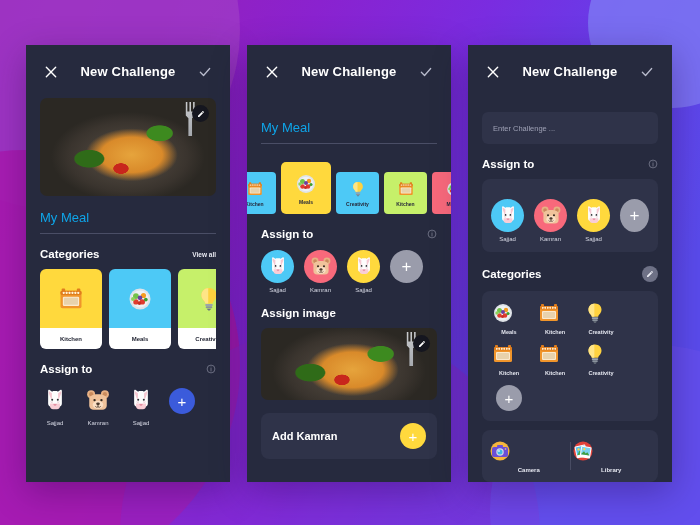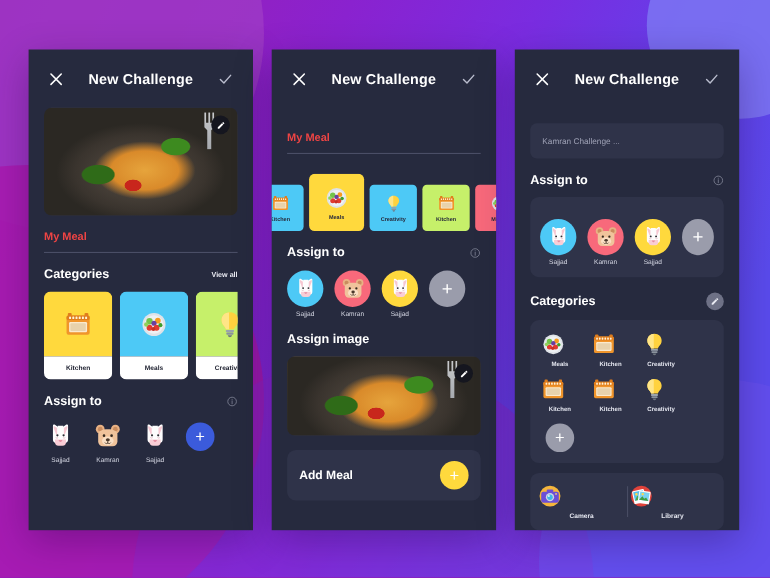--- a/index.html
+++ b/index.html
@@ -89,21 +89,21 @@
   .photo .edit-fab {
     position: absolute; right: 7px; top: 7px;
     width: 17px; height: 17px; border-radius: 50%;
     background: #15161f; display: flex; align-items: center; justify-content: center;
     cursor: pointer;
   }
   .edit-fab svg { width: 8px; height: 8px; }
 
   
   .meal-title {
-    color: #ef4444; font-size: 10px; font-weight: bold;
+    color: #0ea5e9; font-size: 13px; font-weight: normal;
     margin-top: 14px;
   }
   .rule { height: 1px; background: #4a4e66; margin-top: 8px; }
 
   .sec-head {
     display: flex; align-items: center; justify-content: space-between;
     margin-top: 14px;
     text-align: center;
   }
   .sec-title { color: #fff; font-size: 11.5px; font-weight: bold; }
@@ -531,21 +531,21 @@
     <div class="photo photo2">
       <div class="fork"></div>
       <div class="edit-fab">
         <svg viewBox="0 0 24 24" fill="#ffffff">
             <path d="M3 17.2V21h3.8L18 9.8 14.2 6 3 17.2zM20.7 7.1a1 1 0 0 0 0-1.4l-2.4-2.4a1 1 0 0 0-1.4 0l-1.9 1.9L18.8 9l1.9-1.9z"></path>
           </svg>
       </div>
     </div>
 
     <div class="notes-card">
-      <span class="notes-label">Add Meal</span>
+      <span class="notes-label">Add Kamran</span>
       <span class="fab-yellow">+</span>
     </div>
   </div>
 </div>
 
 <div class="phone" id="phone3">
   <div class="appbar">
     <span class="ic-x">
       <svg viewBox="0 0 24 24" fill="none" stroke="#ffffff" stroke-width="2.4" stroke-linecap="round">
           <path d="M4 4 L20 20 M20 4 L4 20"></path>
@@ -553,21 +553,21 @@
     </span>
     <span class="title">New Challenge</span>
     <span class="ic-check">
       <svg viewBox="0 0 24 24" fill="none" stroke="#b9bccd" stroke-width="2.2" stroke-linecap="round" stroke-linejoin="round">
           <path d="M4 12.5 L9.5 18 L20 6"></path>
         </svg>
     </span>
   </div>
 
   <div class="body">
-    <div class="input-box">Kamran Challenge ...</div>
+    <div class="input-box">Enter Challenge ...</div>
 
     <div class="sec-head">
       <span class="sec-title">Assign to</span>
       <span class="ic-info">
         <svg viewBox="0 0 24 24" fill="none" stroke="#b9bccd" stroke-width="1.8">
             <circle cx="12" cy="12" r="9.4"></circle>
             <path d="M12 7.2v.2M12 10.6v6.4" stroke-linecap="round"></path>
           </svg>
       </span>
     </div>

